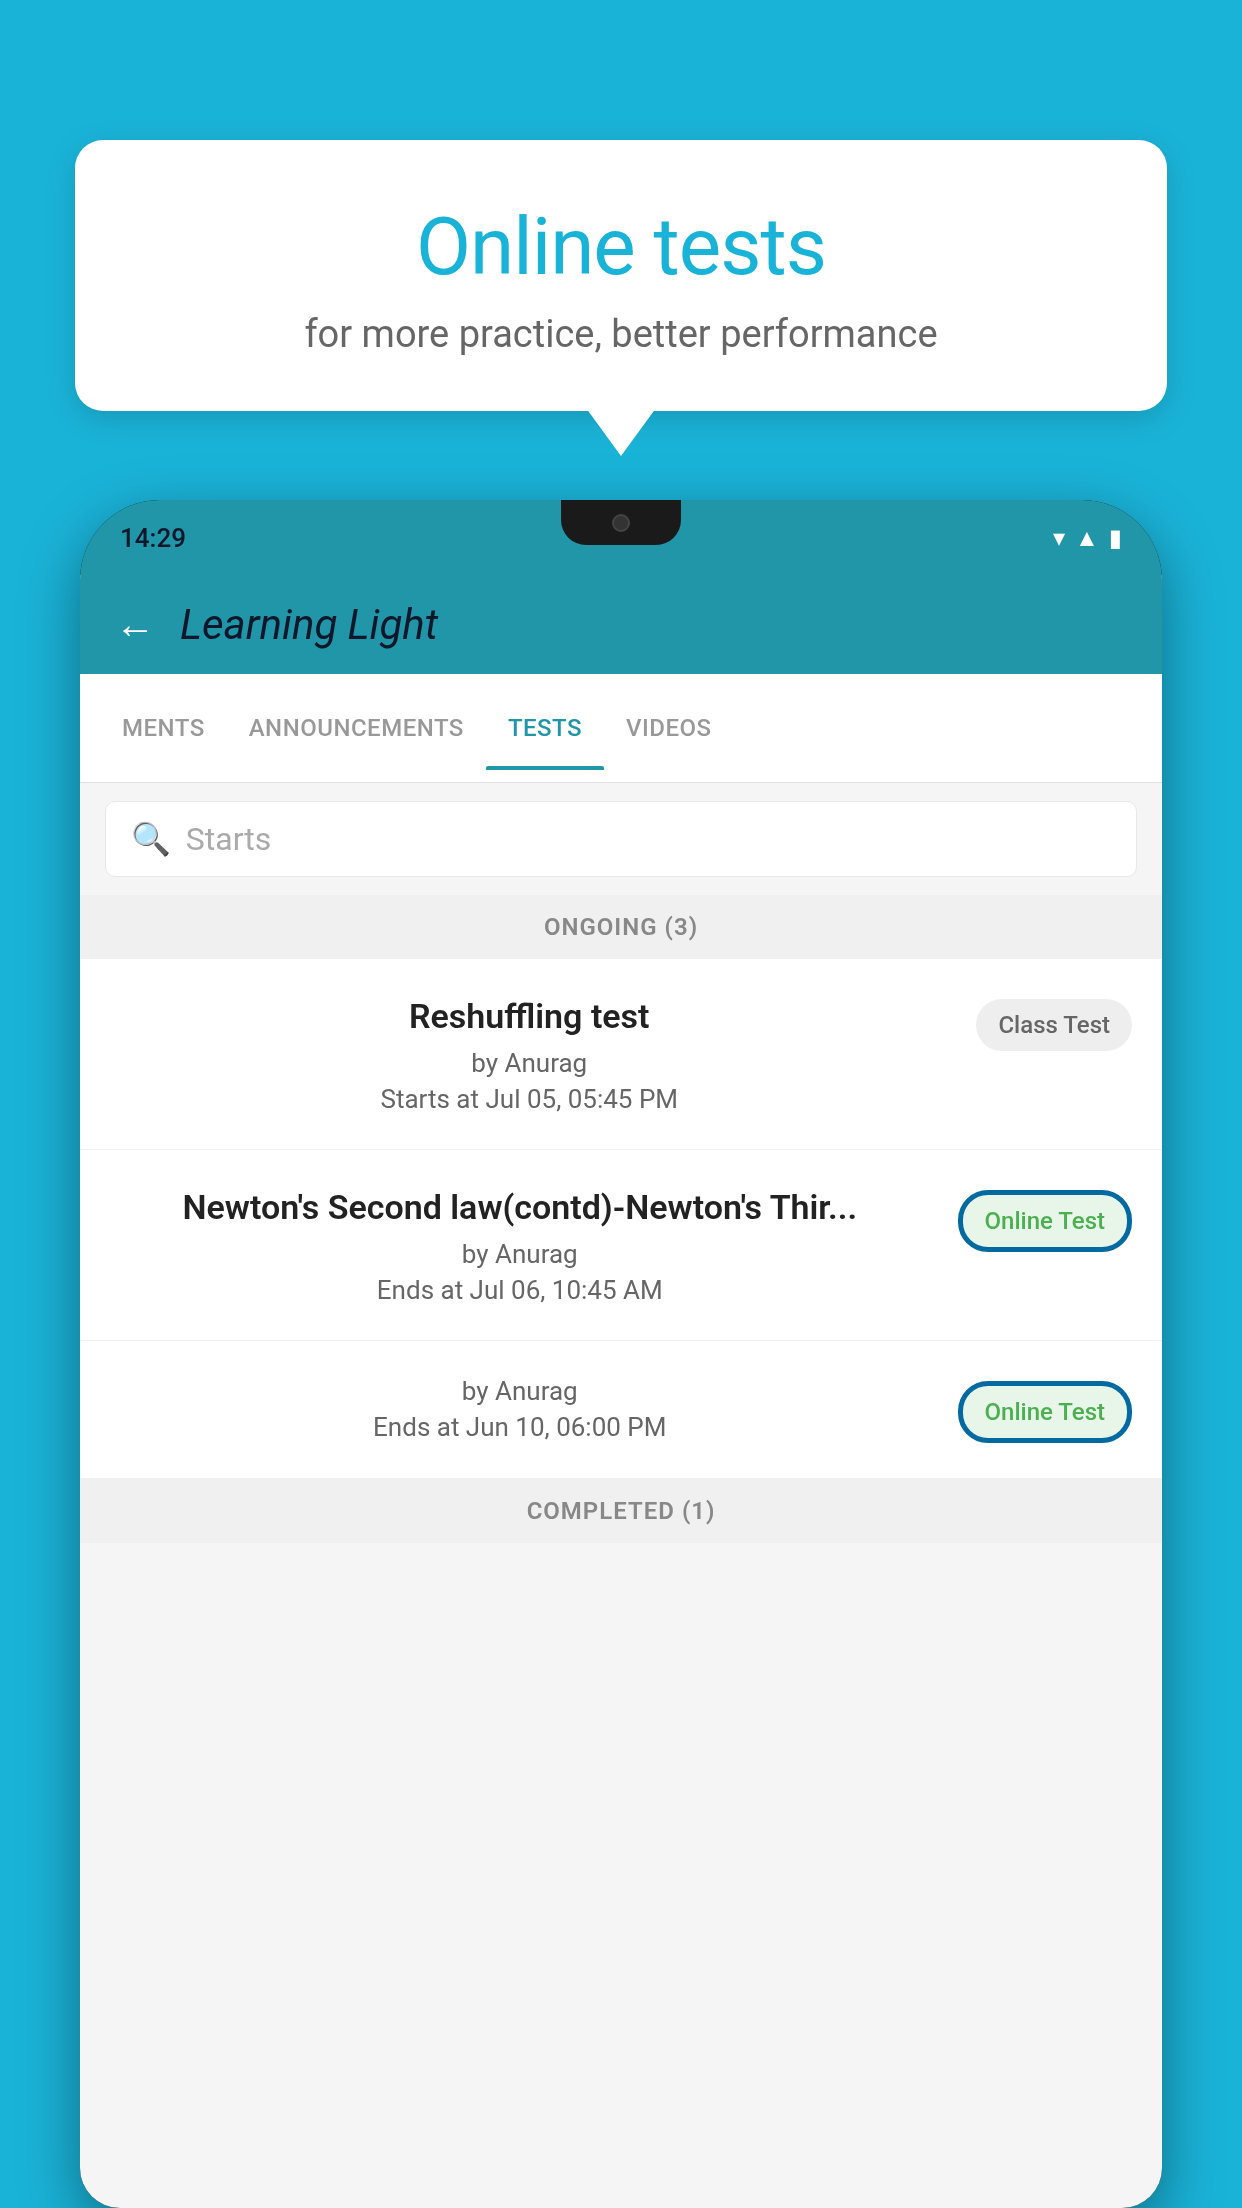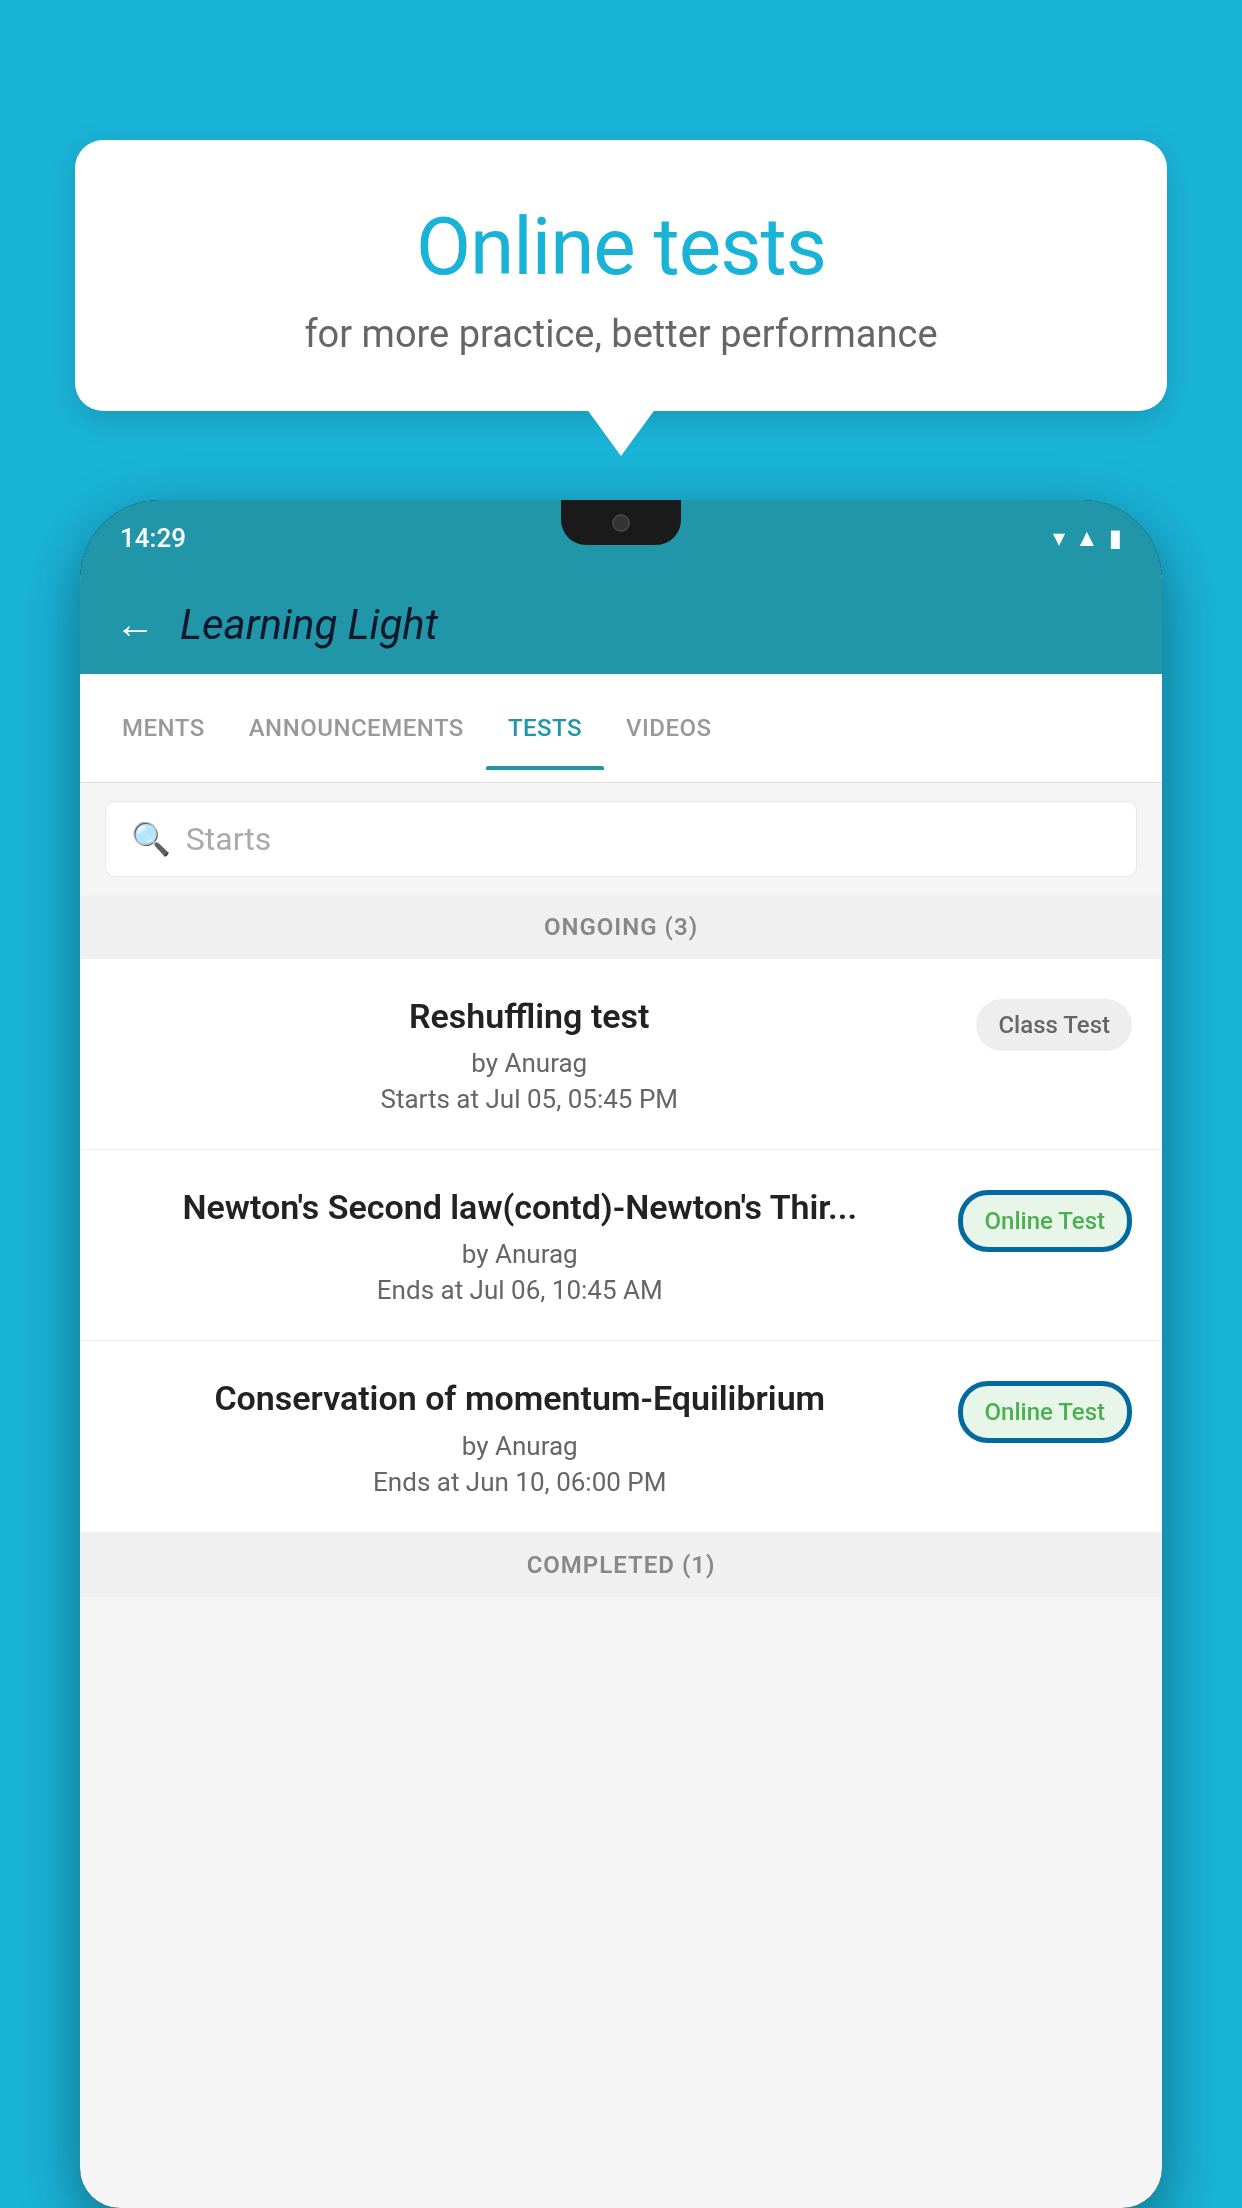--- a/index.html
+++ b/index.html
@@ -70,21 +70,21 @@
     .phone-top-bar {
       background: #2196a8;
       height: 75px;
       position: relative;
       display: flex;
       align-items: center;
       padding: 0 40px;
     }
 
     .status-time {
-      color: #ffffff;
+      color: #0f172a;
       font-size: 26px;
       font-weight: 500;
     }
 
     .status-icons {
       margin-left: auto;
       display: flex;
       align-items: center;
       gap: 10px;
     }
@@ -351,21 +351,20 @@
         <div class="test-info">
           <div class="test-name">Newton's Second law(contd)-Newton's Thir...</div>
           <div class="test-author">by Anurag</div>
           <div class="test-date">Ends at  Jul 06, 10:45 AM</div>
         </div>
         <div class="test-badge badge-online">Online Test</div>
       </div>
 
       <div class="test-item">
         <div class="test-info">
-          <div class="test-name">Conservation of momentum-Equilibrium</div>
           <div class="test-author">by Anurag</div>
           <div class="test-date">Ends at  Jun 10, 06:00 PM</div>
         </div>
         <div class="test-badge badge-online">Online Test</div>
       </div>
 
     </div>
 
     <div class="completed-header">COMPLETED (1)</div>
 

